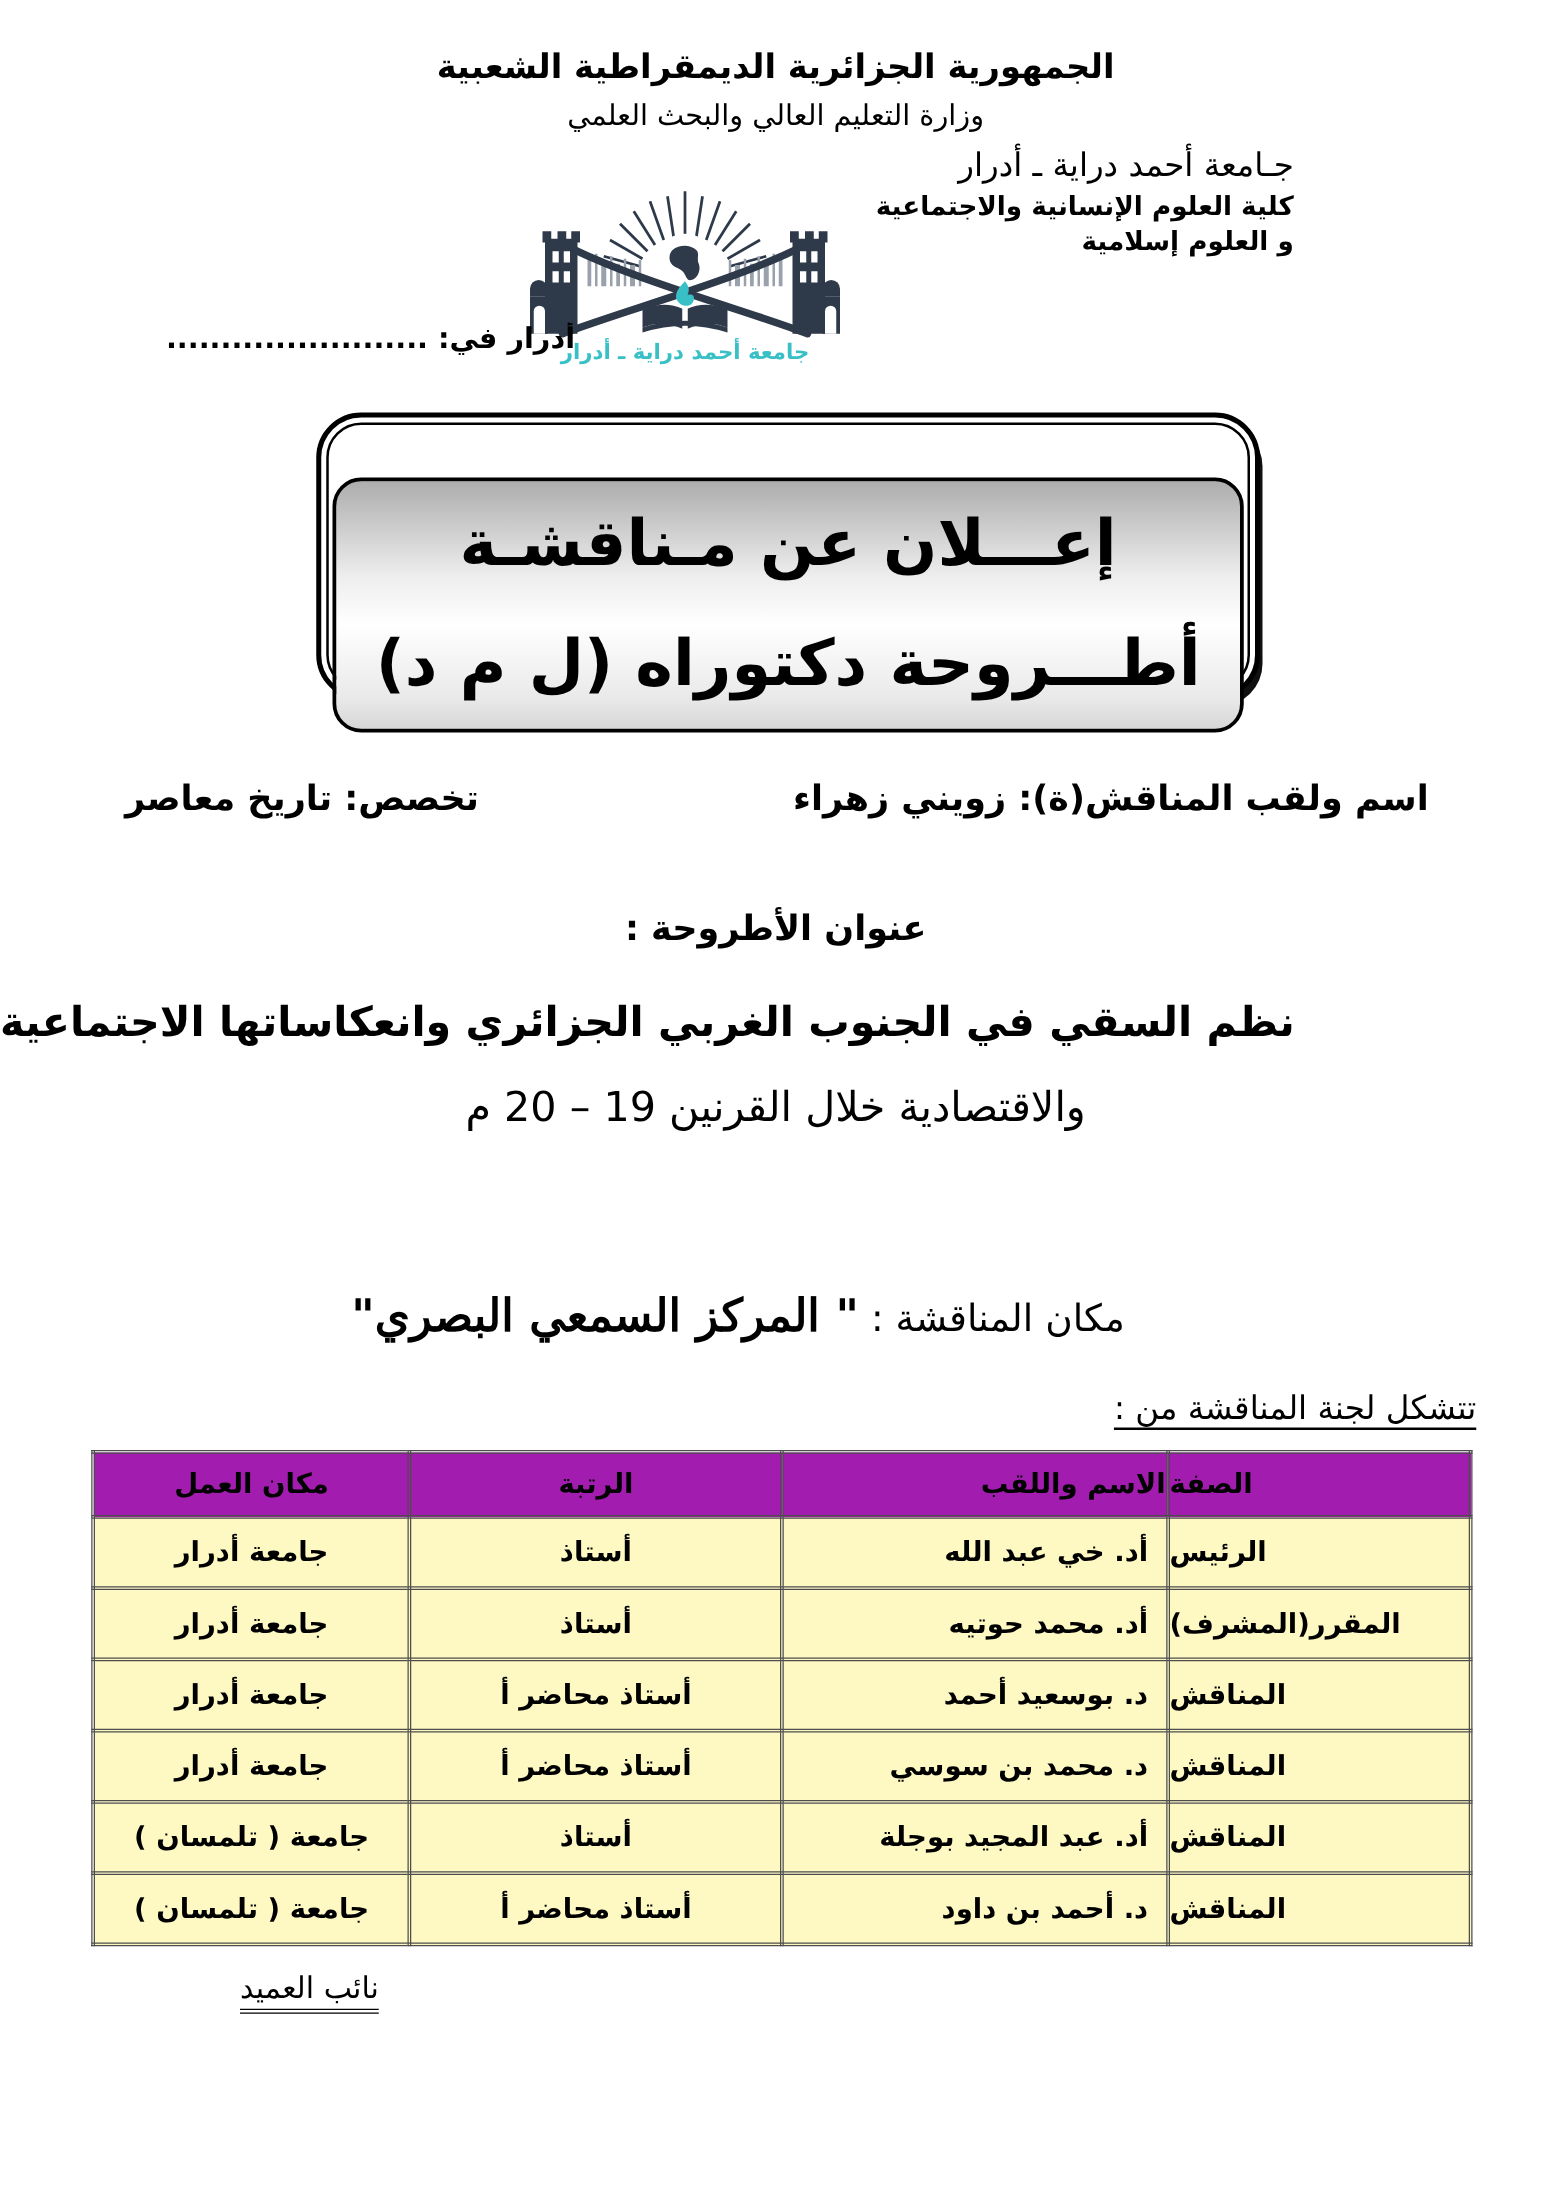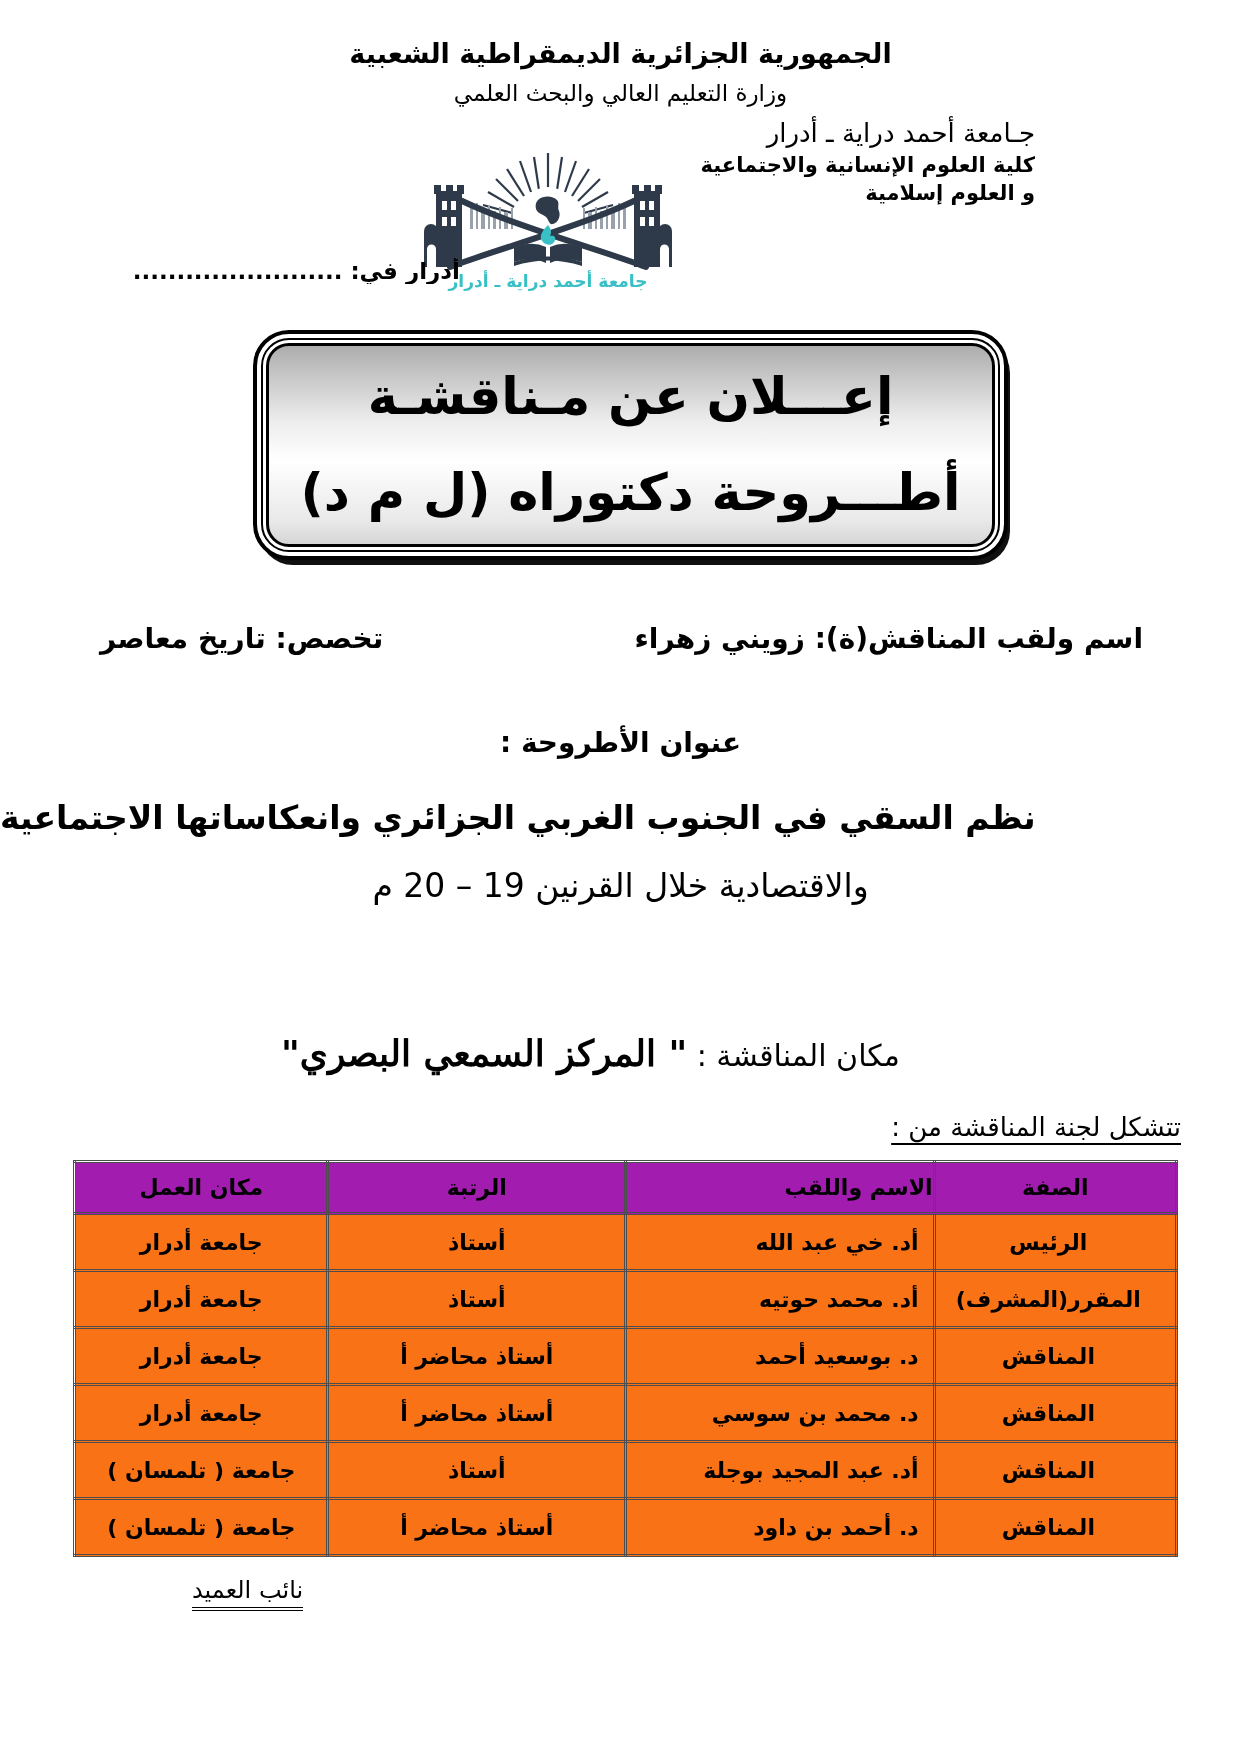--- a/index.html
+++ b/index.html
@@ -33,21 +33,21 @@
   
   .banner { top: 330px; left: 253px; width: 755px; height: 230px;
     border: 4px solid #000; border-radius: 36px; padding: 4px;
     background: #fff; box-shadow: 4px 7px 0 -2px #101010; }
   .banner-mid { width: 100%; height: 100%; border: 2px solid #000;
     border-radius: 28px; padding: 3px; }
   .banner-inner { width: 100%; height: 100%; border: 3px solid #000;
     border-radius: 23px;
     background: linear-gradient(180deg, #adadad 0%, #ededed 38%, #ffffff 58%, #e9e9e9 88%, #d6d6d6 100%);
     display: flex; flex-direction: column; align-items: center; justify-content: center;
-    gap: 4px; }
+    gap: 4px; margin-top: 39px; }
   .banner-line { font-size: 51px; font-weight: bold; line-height: 92px; white-space: nowrap; }
 
   
   .candidate-row { top: 622px; right: 98px; left: 100px;
     display: flex; justify-content: space-between; direction: rtl;
     font-size: 28px; font-weight: bold; }
 
   
   .thesis-heading { top: 726px; left: 0; right: 0; text-align: center;
     font-size: 28px; font-weight: bold; }
@@ -65,25 +65,25 @@
     font-size: 36px; letter-spacing: -1px; }
 
   
   .committee-heading { top: 1112px; right: 60px; direction: rtl;
     font-size: 26px; text-decoration: underline; text-underline-offset: 7px; }
 
   table.committee { position: absolute; top: 1160px; left: 73px; width: 1105px;
     border-collapse: collapse; direction: rtl; table-layout: fixed; }
   table.committee th, table.committee td {
     border: 3px double #4d4d4d; font-size: 22px; font-weight: bold;
-    vertical-align: middle; background: #f97316; }
+    vertical-align: middle; background: #fef9c3; }
   table.committee th { background: #a21caf; height: 52px; text-align: center;
     font-weight: bold; }
   table.committee td { height: 57px; }
-  table.committee .col-0 { width: 22%; text-align: center; padding-right: 14px; }
+  table.committee .col-0 { width: 22%; text-align: left; padding-right: 14px; }
   table.committee .col-1 { width: 28%; text-align: right; padding-right: 14px; }
   table.committee .col-2 { width: 27%; text-align: center; }
   table.committee .col-3 { width: 23%; text-align: center; }
   table.committee th.col-0, table.committee th.col-1 { padding-right: 0; }
 
   
   .signature { top: 1576px; left: 192px; font-size: 24px;
     border-bottom: 4px double #000; padding-bottom: 3px; direction: rtl; }
 </style>
 </head>

